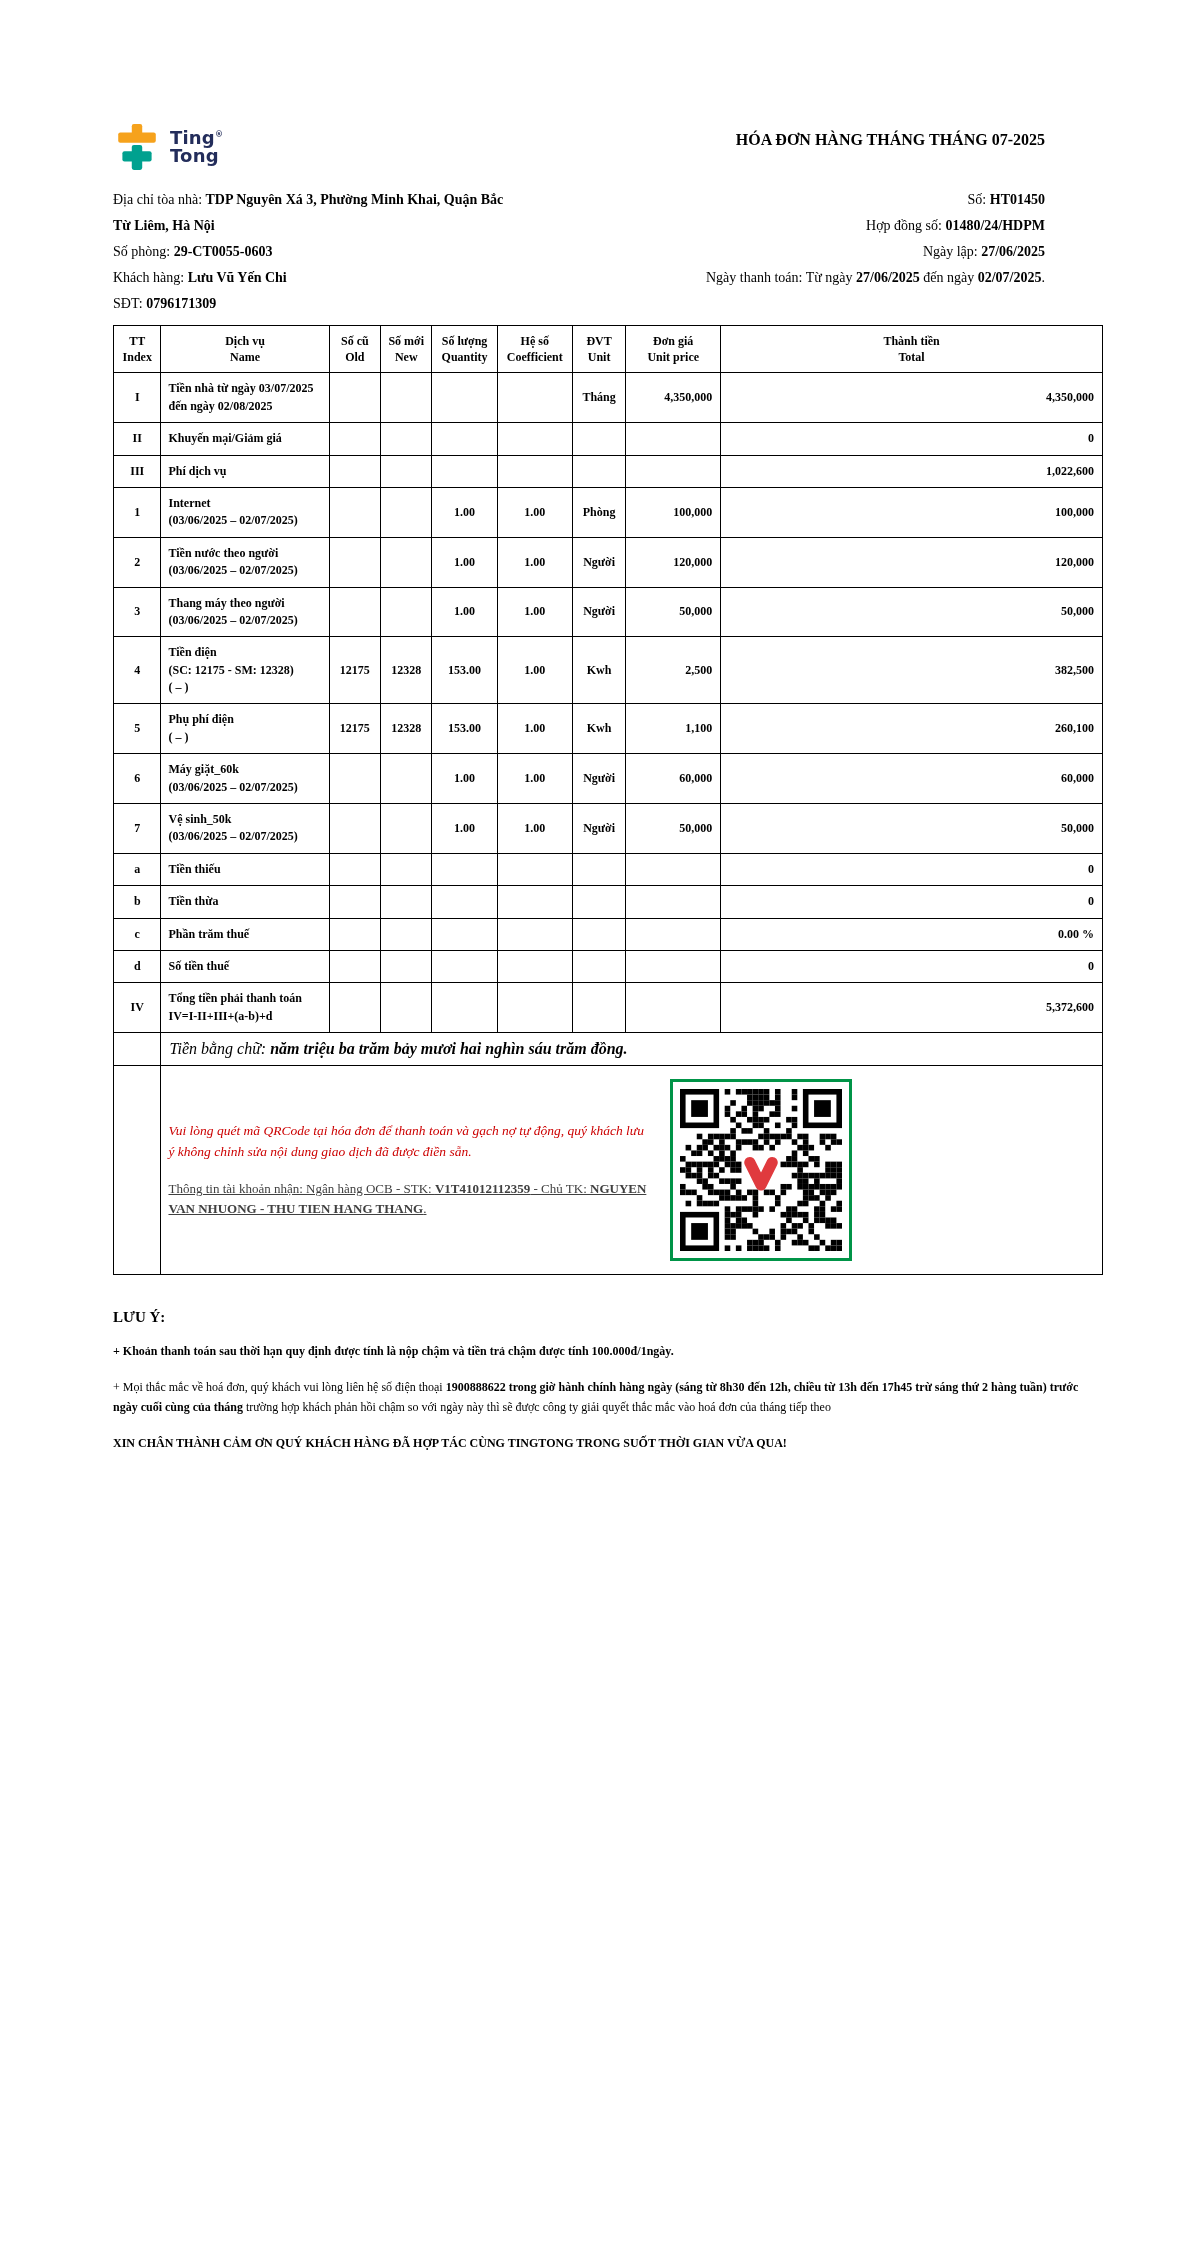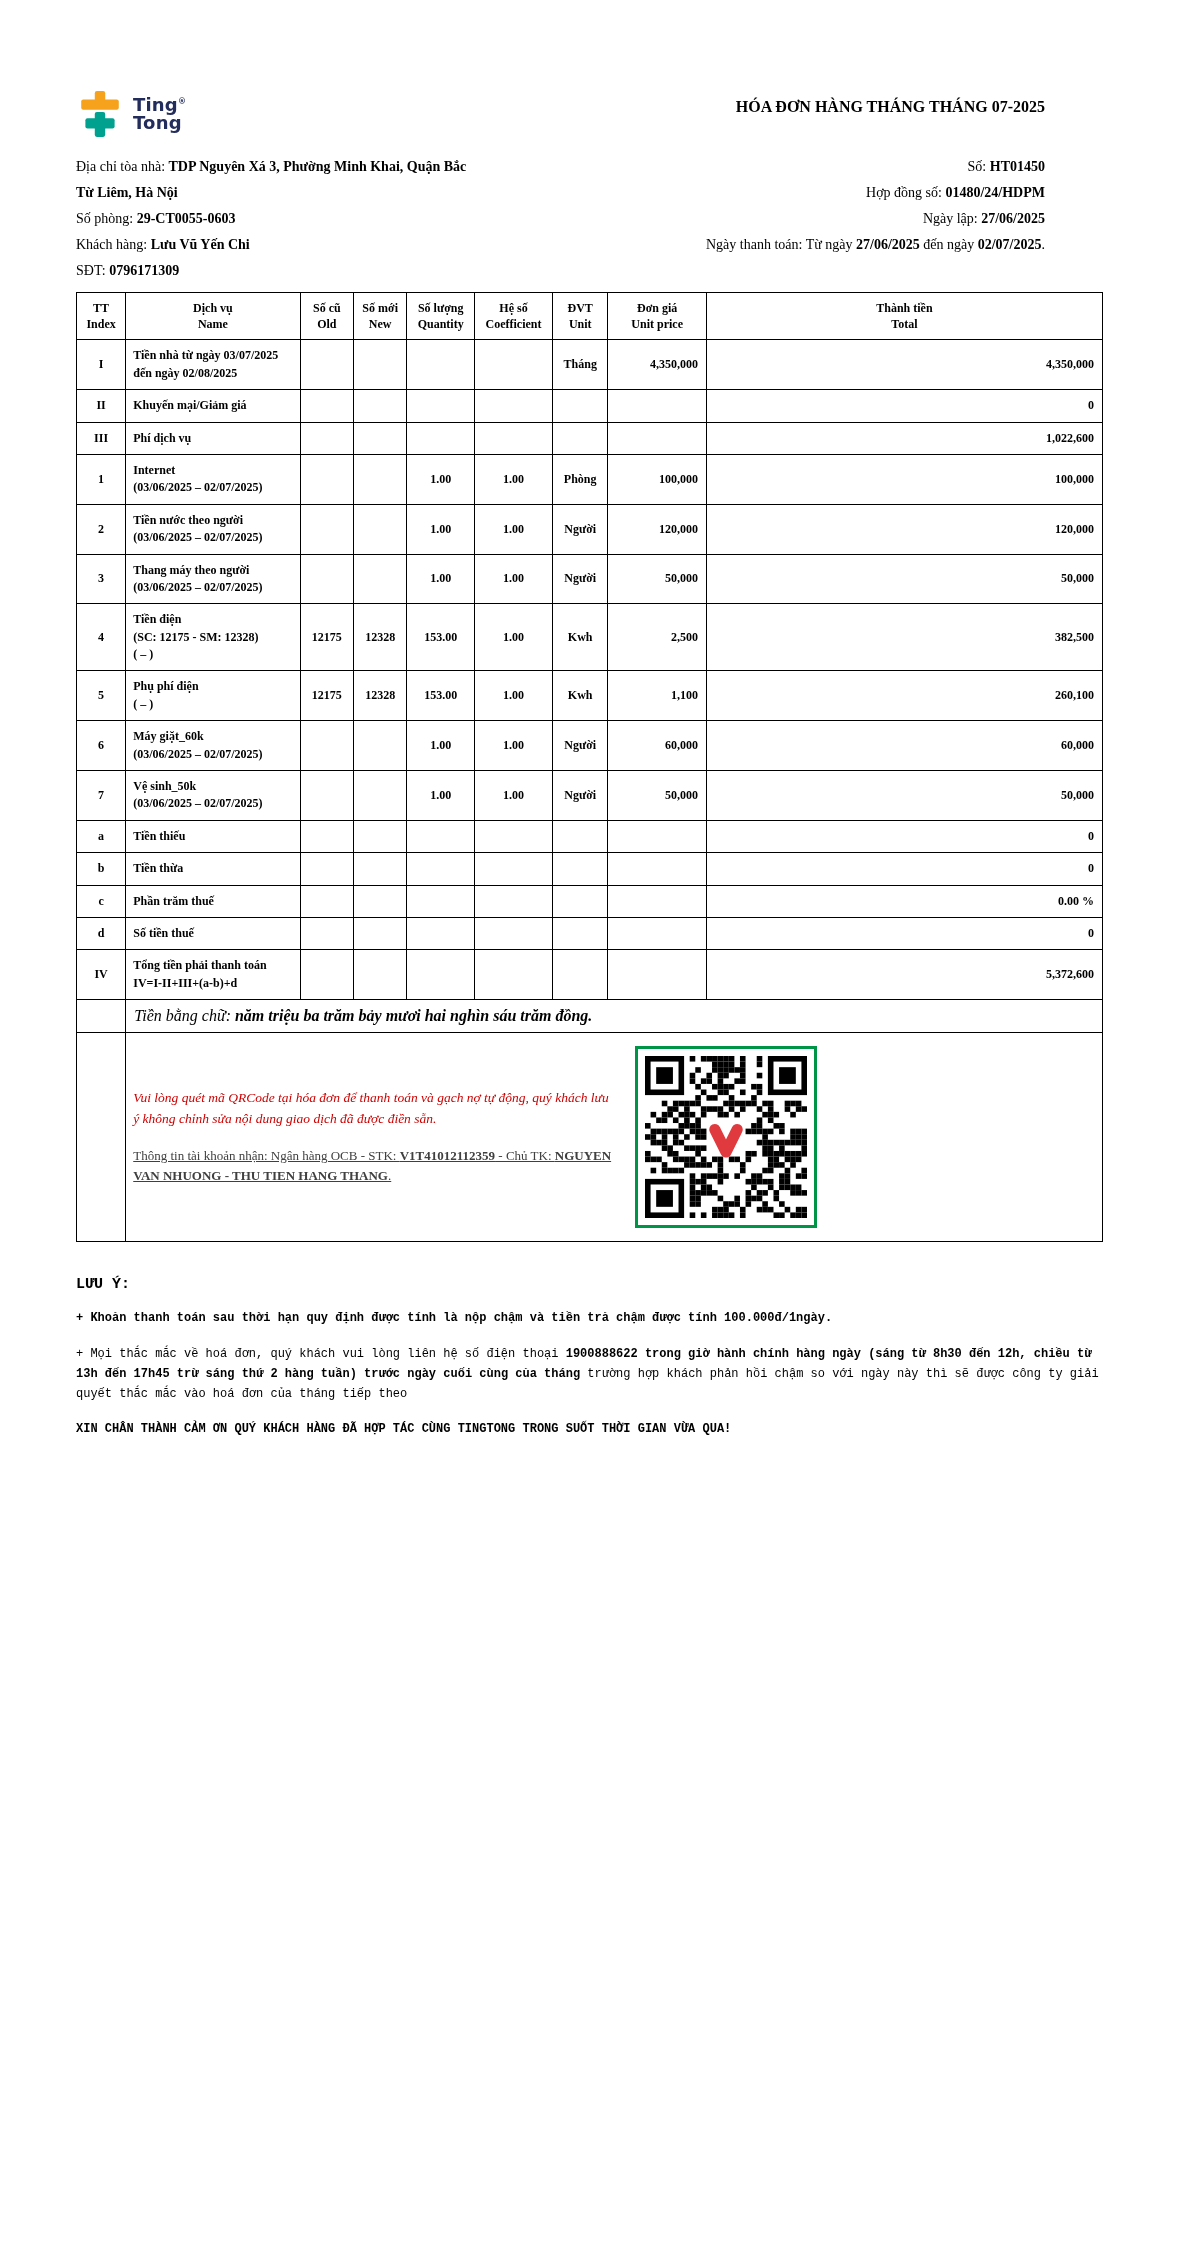--- a/index.html
+++ b/index.html
@@ -3,21 +3,21 @@
 <meta charset="utf-8">
 <style>
   * { margin: 0; padding: 0; box-sizing: border-box; }
   html, body { background: #ffffff; }
   body {
     width: 1200px; height: 2259px;
     font-family: "Liberation Serif", serif;
     color: #000;
     position: relative;
   }
-  .page { padding: 90px 97px 0 76px; }
+  .page { padding: 90px 97px 0 113px; margin-top: 33px; }
 
   
   .top { display: flex; justify-content: space-between; align-items: flex-start; }
   .brand { display: flex; align-items: center; gap: 9px; }
   .brand-text {
     font-family: "DejaVu Sans", sans-serif;
     font-weight: bold; color: #232D5B;
     font-size: 18px; line-height: 1.02; letter-spacing: .2px;
   }
   .reg { font-size: 8px; vertical-align: super; }
@@ -49,21 +49,21 @@
   td.words-cell i b { font-weight: bold; }
 
   
   .qr-flex { display: flex; align-items: center; gap: 22px; min-height: 190px; padding: 6px 0 6px 4px; }
   .qr-texts { width: 480px; font-weight: normal; }
   .red-note { color: #CC0000; font-size: 13.5px; line-height: 1.55; margin-bottom: 16px; font-style: italic; }
   .account { font-size: 13px; line-height: 1.55; color: #404040; text-decoration: underline; }
   .qr-box { border: 3px solid #009447; background: #fff; padding: 7px; line-height: 0; }
 
   
-  .notes { margin-top: 34px; font-family: Liberation Mono, monospace; }
+  .notes { margin-top: 34px; }
   .notes-heading { font-weight: bold; font-size: 15px; margin-bottom: 16px; }
   .note-item { font-size: 12px; line-height: 1.65; margin-bottom: 16px; }
 </style>
 </head>
 <body>
 
 <div class="page">
 
   <div class="top">
     <div class="brand">

